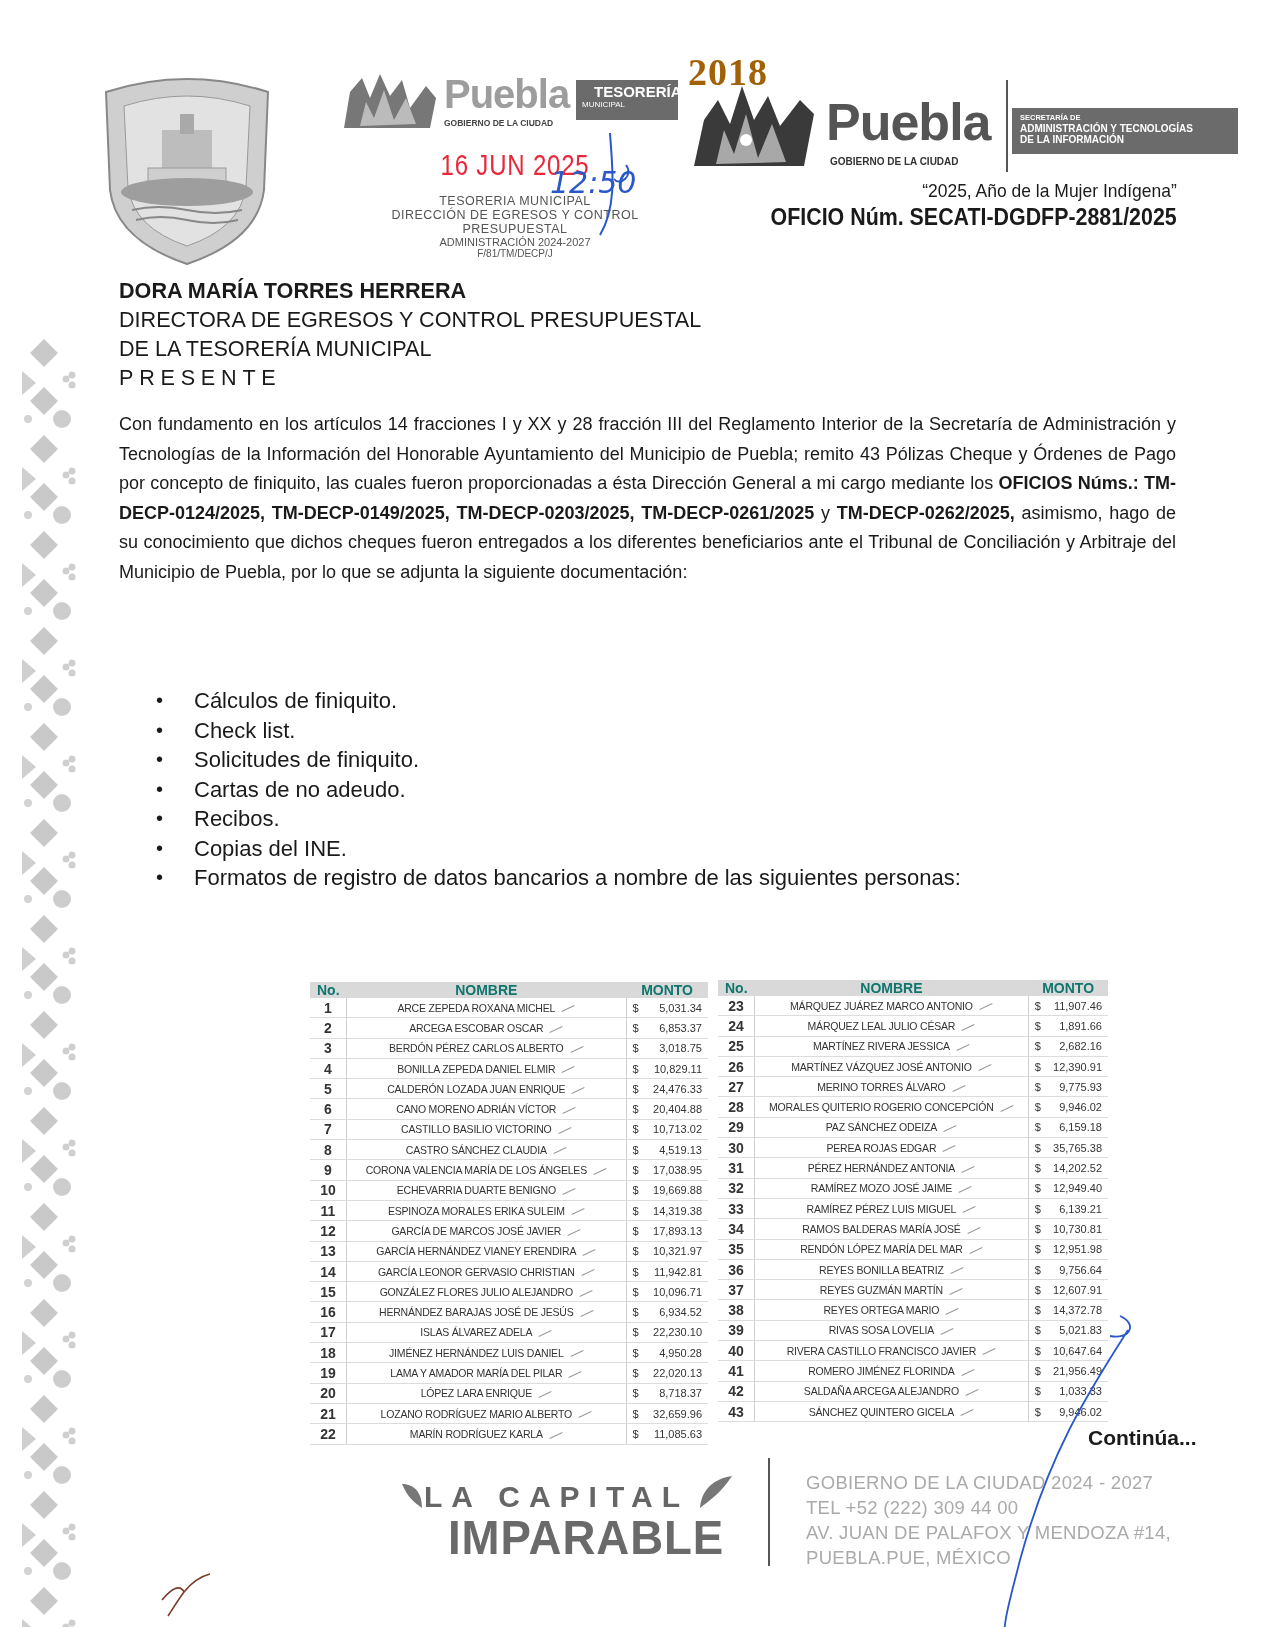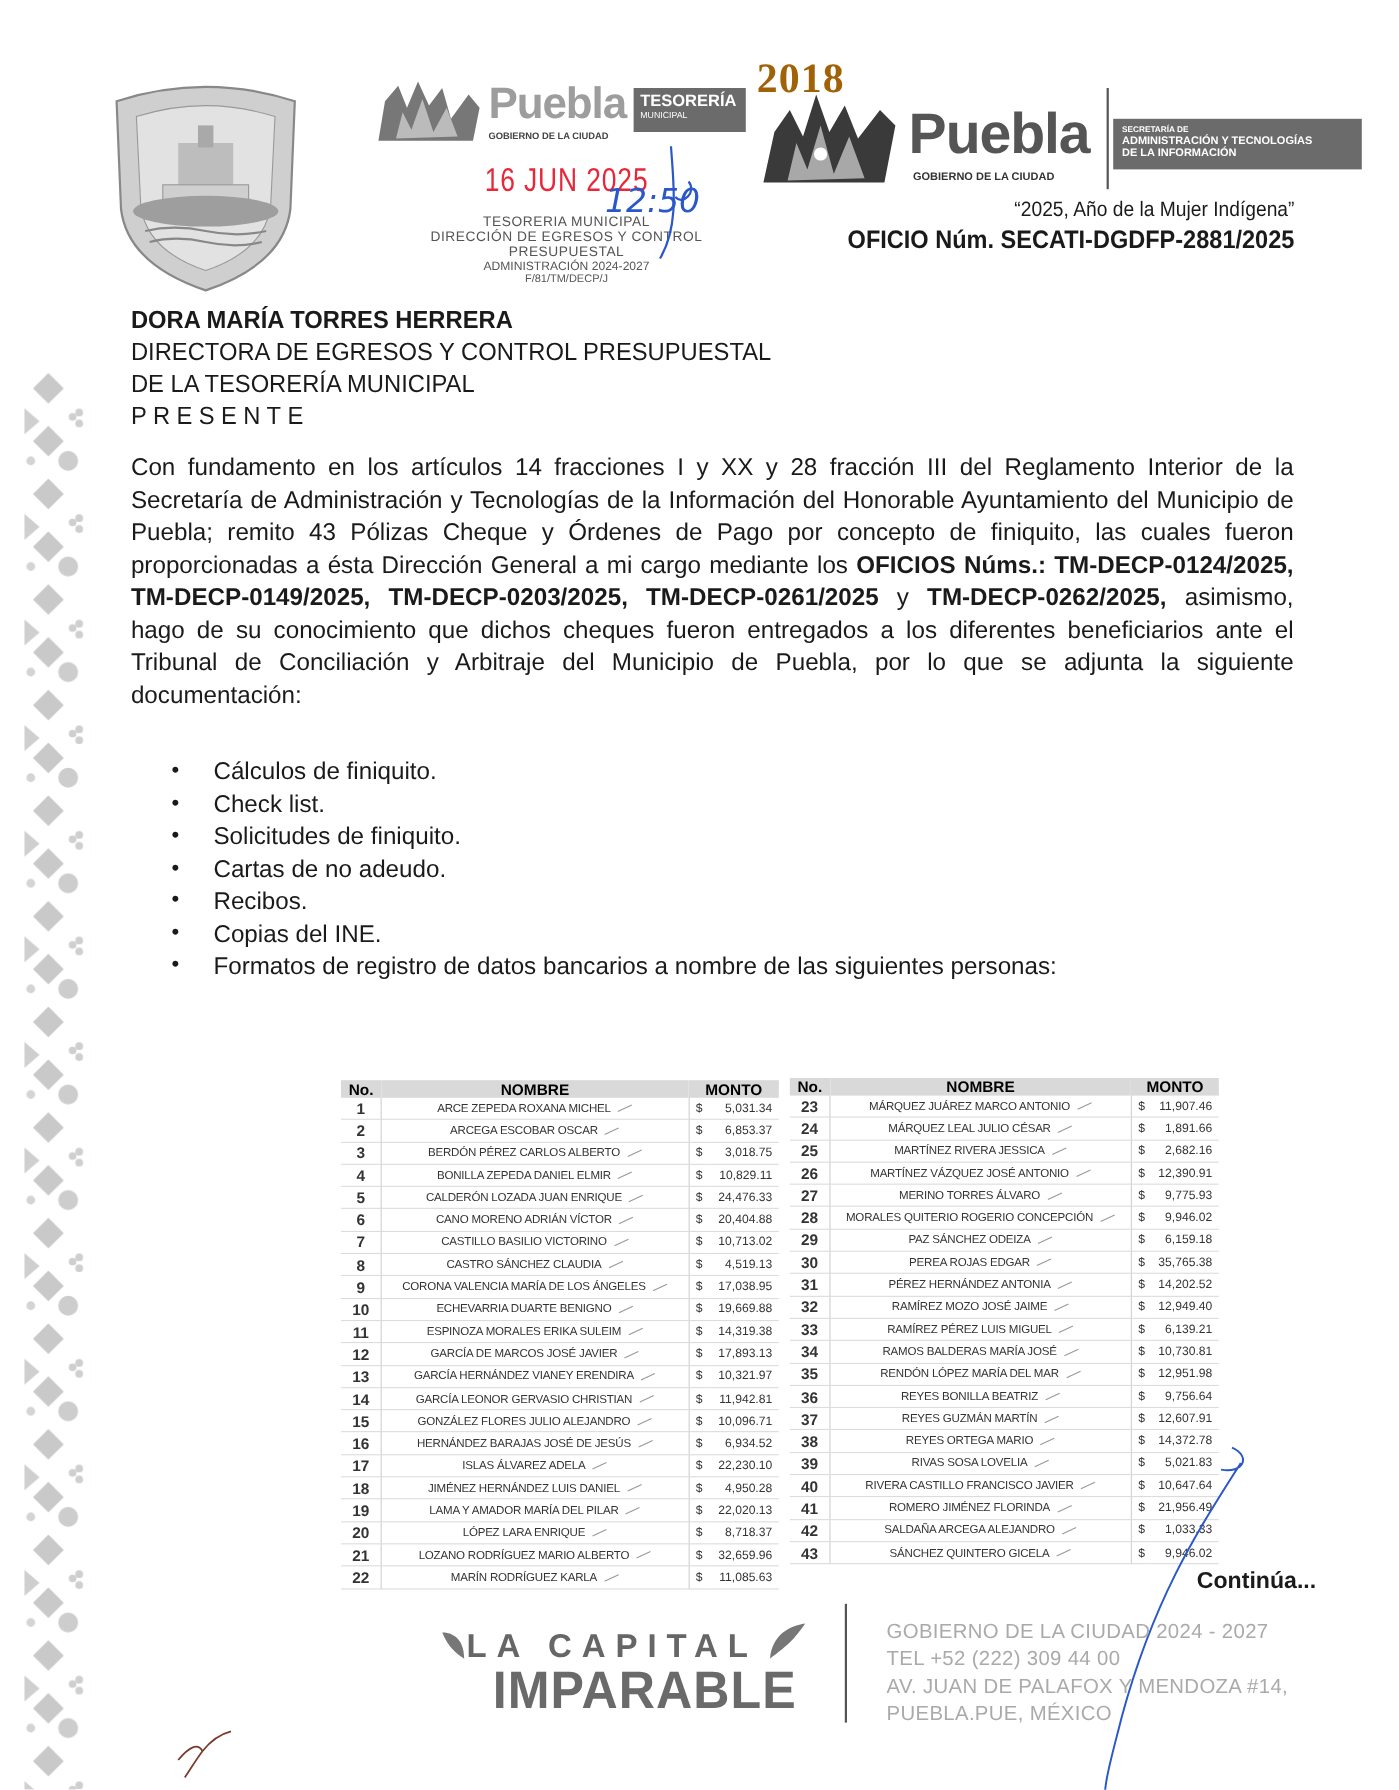--- a/index.html
+++ b/index.html
@@ -26,31 +26,31 @@
   .recv-tiny { font-size:10px; line-height:11px; }
   .handwrite { left:530px; top:125px; width:120px; height:120px; }
 
   .motto { right:95px; top:180px; font-size:19px; transform:scaleX(.92); transform-origin:right; }
   .oficio-num { right:95px; top:204px; font-size:23px; font-weight:bold; transform:scaleX(.93); transform-origin:right; }
 
   .addressee { left:119px; top:276px; font-size:22.5px; line-height:29px; transform:scaleX(.96); transform-origin:left; }
   .addressee .name { font-weight:bold; }
   .addressee .presente { letter-spacing:6px; }
 
-  .body-text { left:119px; top:410px; width:1057px; font-size:22px; line-height:29.5px;
+  .body-text { left:119px; top:410px; width:1057px; font-size:18px; line-height:29.5px;
                text-align:justify; }
   .body-text b { font-weight:bold; }
 
   .doc-list { left:150px; top:686px; width:1026px; margin:0; padding:0; list-style:none; font-size:22px; line-height:29.5px; }
   .doc-list li { position:relative; padding-left:44px; text-align:justify; }
   .doc-list li::before { content:"•"; position:absolute; left:6px; top:0; font-size:20px; }
 
   
   .tbl { border-collapse:collapse; font-size:11px; }
-  .tbl th { background:#d9d9d9; font-weight:bold; font-size:14px; height:15px; padding:0; color:#000000; }
+  .tbl th { background:#d9d9d9; font-weight:bold; font-size:14px; height:15px; padding:0; color:#0f766e; }
   .tbl td { height:19.3px; padding:0; border-bottom:1px solid #dcdcdc; color:#333; }
   .tbl td.no { width:36px; text-align:center; font-size:14px; font-weight:bold; color:#333; border-right:1px solid #cfcfcf; }
   .tbl td.nm { text-align:center; font-size:10.5px; letter-spacing:-.2px; position:relative; border-right:1px solid #cfcfcf; }
   .tbl td.cur { width:18px; text-align:center; font-size:11px; }
   .tbl td.amt { text-align:right; padding-right:6px; font-size:11px; }
   .tbl-left { left:310px; top:982px; width:398px; }
   .tbl-right { left:718px; top:980px; width:390px; }
   .tick { display:inline-block; width:14px; height:1px; background:#999; transform:rotate(-25deg); margin-left:6px; vertical-align:middle; }
 
   .continua { left:1088px; top:1426px; font-size:21px; font-weight:bold; }
@@ -93,21 +93,21 @@
 </svg>
 
 <div class="abs logo-tes">
   <svg width="100" height="66" viewBox="0 0 100 66" style="position:absolute;left:0;top:0">
     <path d="M4,60 L10,24 L22,10 L30,30 L40,6 L50,28 L62,12 L70,40 L86,18 L96,30 L90,60 Z" fill="#777"></path>
     <path d="M20,58 L26,34 L34,50 L44,22 L54,52 L66,30 L76,56 Z" fill="#bbb"></path>
   </svg>
   <div style="position:absolute;left:104px;top:4px;font-size:40px;font-weight:bold;color:#9d9d9d;letter-spacing:-1px;">Puebla</div>
   <div style="position:absolute;left:104px;top:50px;font-size:8.5px;font-weight:bold;color:#444;">GOBIERNO DE LA CIUDAD</div>
   <div style="position:absolute;left:236px;top:12px;width:102px;height:40px;background:#6b6b6b;color:#fff;padding:3px 6px;box-sizing:border-box;">
-    <div style="font-size:15px;font-weight:bold;">TESORERÍA</div>
+    <div style="font-size:15px;font-weight:bold;margin-left:12px;">TESORERÍA</div>
     <div style="font-size:8px;">MUNICIPAL</div>
   </div>
 </div>
 
 <div class="abs stamp-year">2018</div>
 
 <div class="abs logo-sec">
   <svg width="130" height="92" viewBox="0 0 130 92" style="position:absolute;left:0;top:0">
     <path d="M4,86 L14,40 L28,20 L40,44 L52,6 L64,40 L78,16 L90,46 L110,20 L124,34 L114,86 Z" fill="#3a3a3a"></path>
     <path d="M26,84 L34,50 L44,74 L56,34 L68,78 L82,44 L96,82 Z" fill="#a8a8a8"></path>

